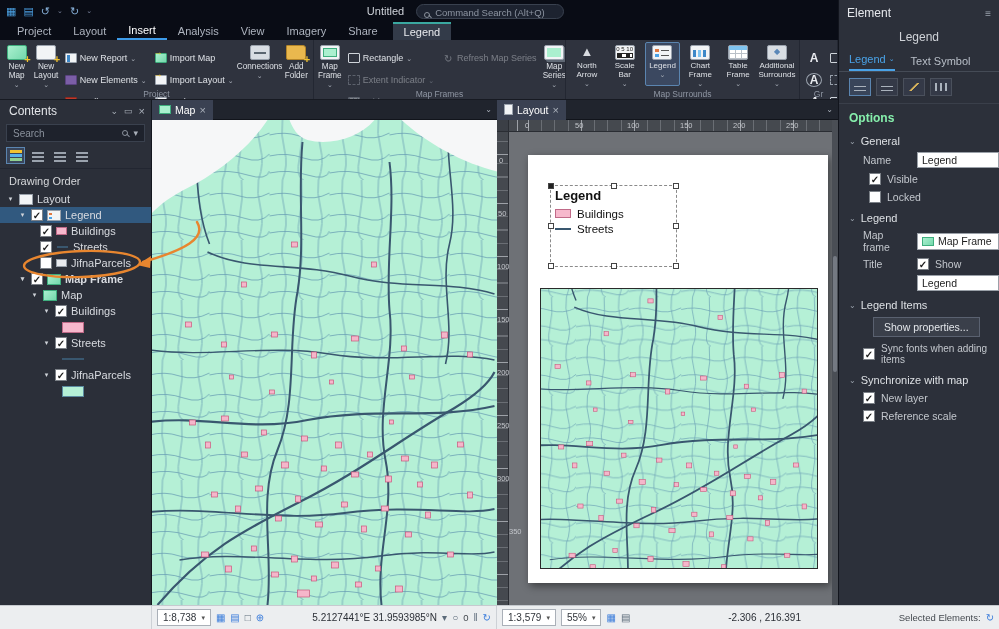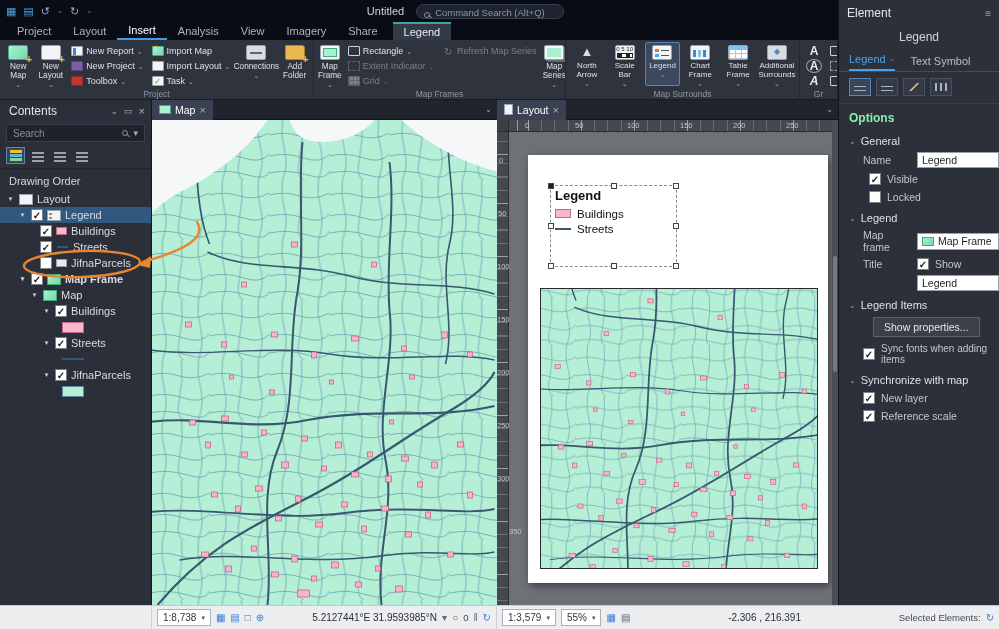--- a/index.html
+++ b/index.html
@@ -25,21 +25,21 @@
 
   
   .ribbon { position:absolute; left:0; top:40px; width:838px; height:60px; background:#2f333e; border-bottom:1px solid #171a22; display:flex; overflow:hidden; }
   .rgroup { position:relative; border-right:1px solid #232732; padding:2px 3px 12px 3px; display:flex; align-items:flex-start; gap:2px; overflow:hidden; flex:none; }
   .rgl { position:absolute; bottom:0; left:0; right:0; text-align:center; font-size:8.5px; color:#8f96a3; }
   .rbtn { cursor:default; color:#dde0e5; border:1px solid transparent; border-radius:2px; }
   .rbtn.big { width:42px; min-height:44px; display:flex; flex-direction:column; align-items:center; padding-top:2px; font-size:8.2px; line-height:1.12; text-align:center; }
   .rbtn.big .rlab { margin-top:2px; }
   .rbtn.big.active { background:#3b4860; border-color:#5b85b0; }
   .rcol { display:flex; flex-direction:column; gap:1px; padding-top:2px; }
-  .rbtn.sm { display:flex; align-items:center; gap:3px; height:14px; font-size:9px; padding:0 2px; white-space:nowrap; }
+  .rbtn.sm { display:flex; align-items:center; gap:3px; height:14px; font-size:9px; padding:0 2px; white-space:nowrap;margin-top:7px; }
   .rbtn.disabled { opacity:.42; }
   .dd::after { content:"⌄"; font-size:7px; color:#aab0ba; display:inline-block; line-height:1; }
   .ms .rbtn.big { width:38px; font-size:8px; }
 
   .ric { width:20px; height:15px; border-radius:2px; position:relative; flex:none; }
   .rics { width:12px; height:10px; border-radius:1px; position:relative; flex:none; }
   .icmap { background:linear-gradient(135deg,#aaf0cf,#74d8ac); border:1px solid #3fae7e; }
   .icpage { background:#f2f4f6; border:1px solid #9aa2ad; }
   .plus::after { content:"+"; position:absolute; right:-5px; bottom:-6px; color:#f2c330; font-weight:bold; font-size:11px; }
   .icreport { background:#f2f4f6; border:1px solid #9aa2ad; }
@@ -321,21 +321,21 @@
         <span class="dd"></span>
       </div>
       <div class="rcol">
         <div class="rbtn sm">
             <span class="rics icreport"></span>
             <span>New Report</span>
             <span class="dd"></span>
           </div>
         <div class="rbtn sm">
             <span class="rics icnotebook"></span>
-            <span>New Project</span>
+            <span>New Elements</span>
             <span class="dd"></span>
           </div>
         <div class="rbtn sm">
             <span class="rics ictoolbox"></span>
             <span>Toolbox</span>
             <span class="dd"></span>
           </div>
       </div>
       <div class="rcol">
         <div class="rbtn sm">

